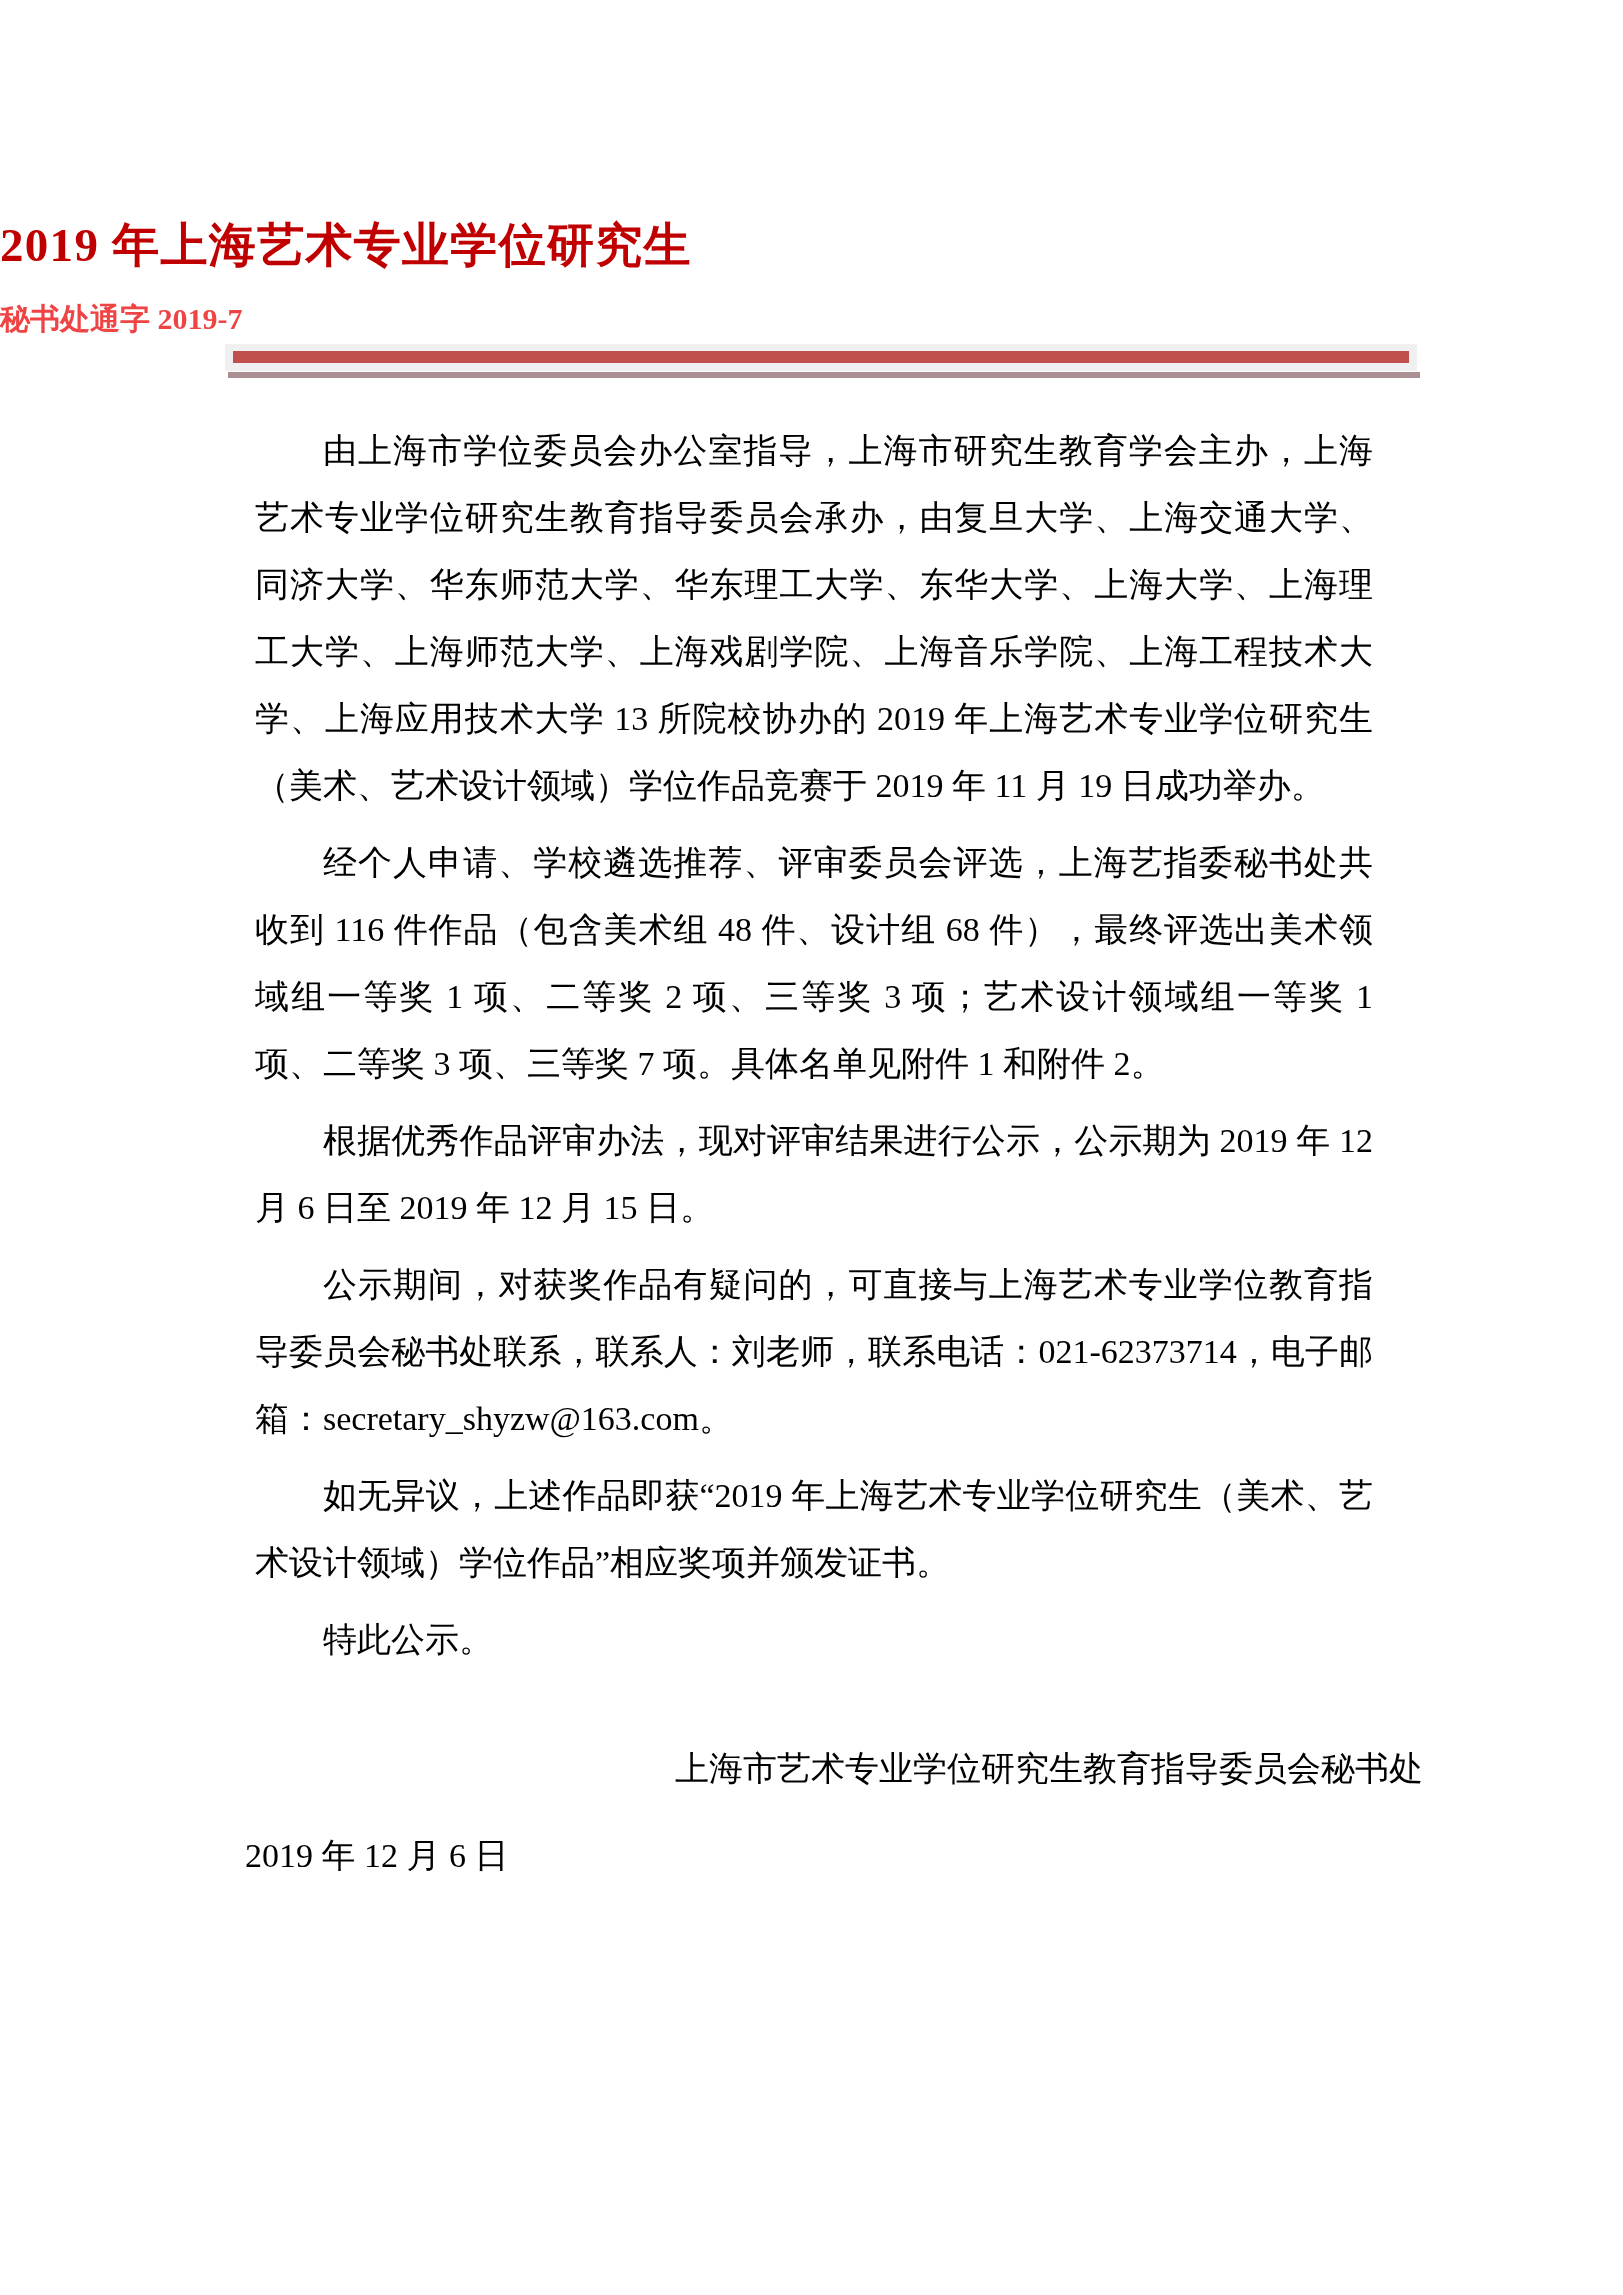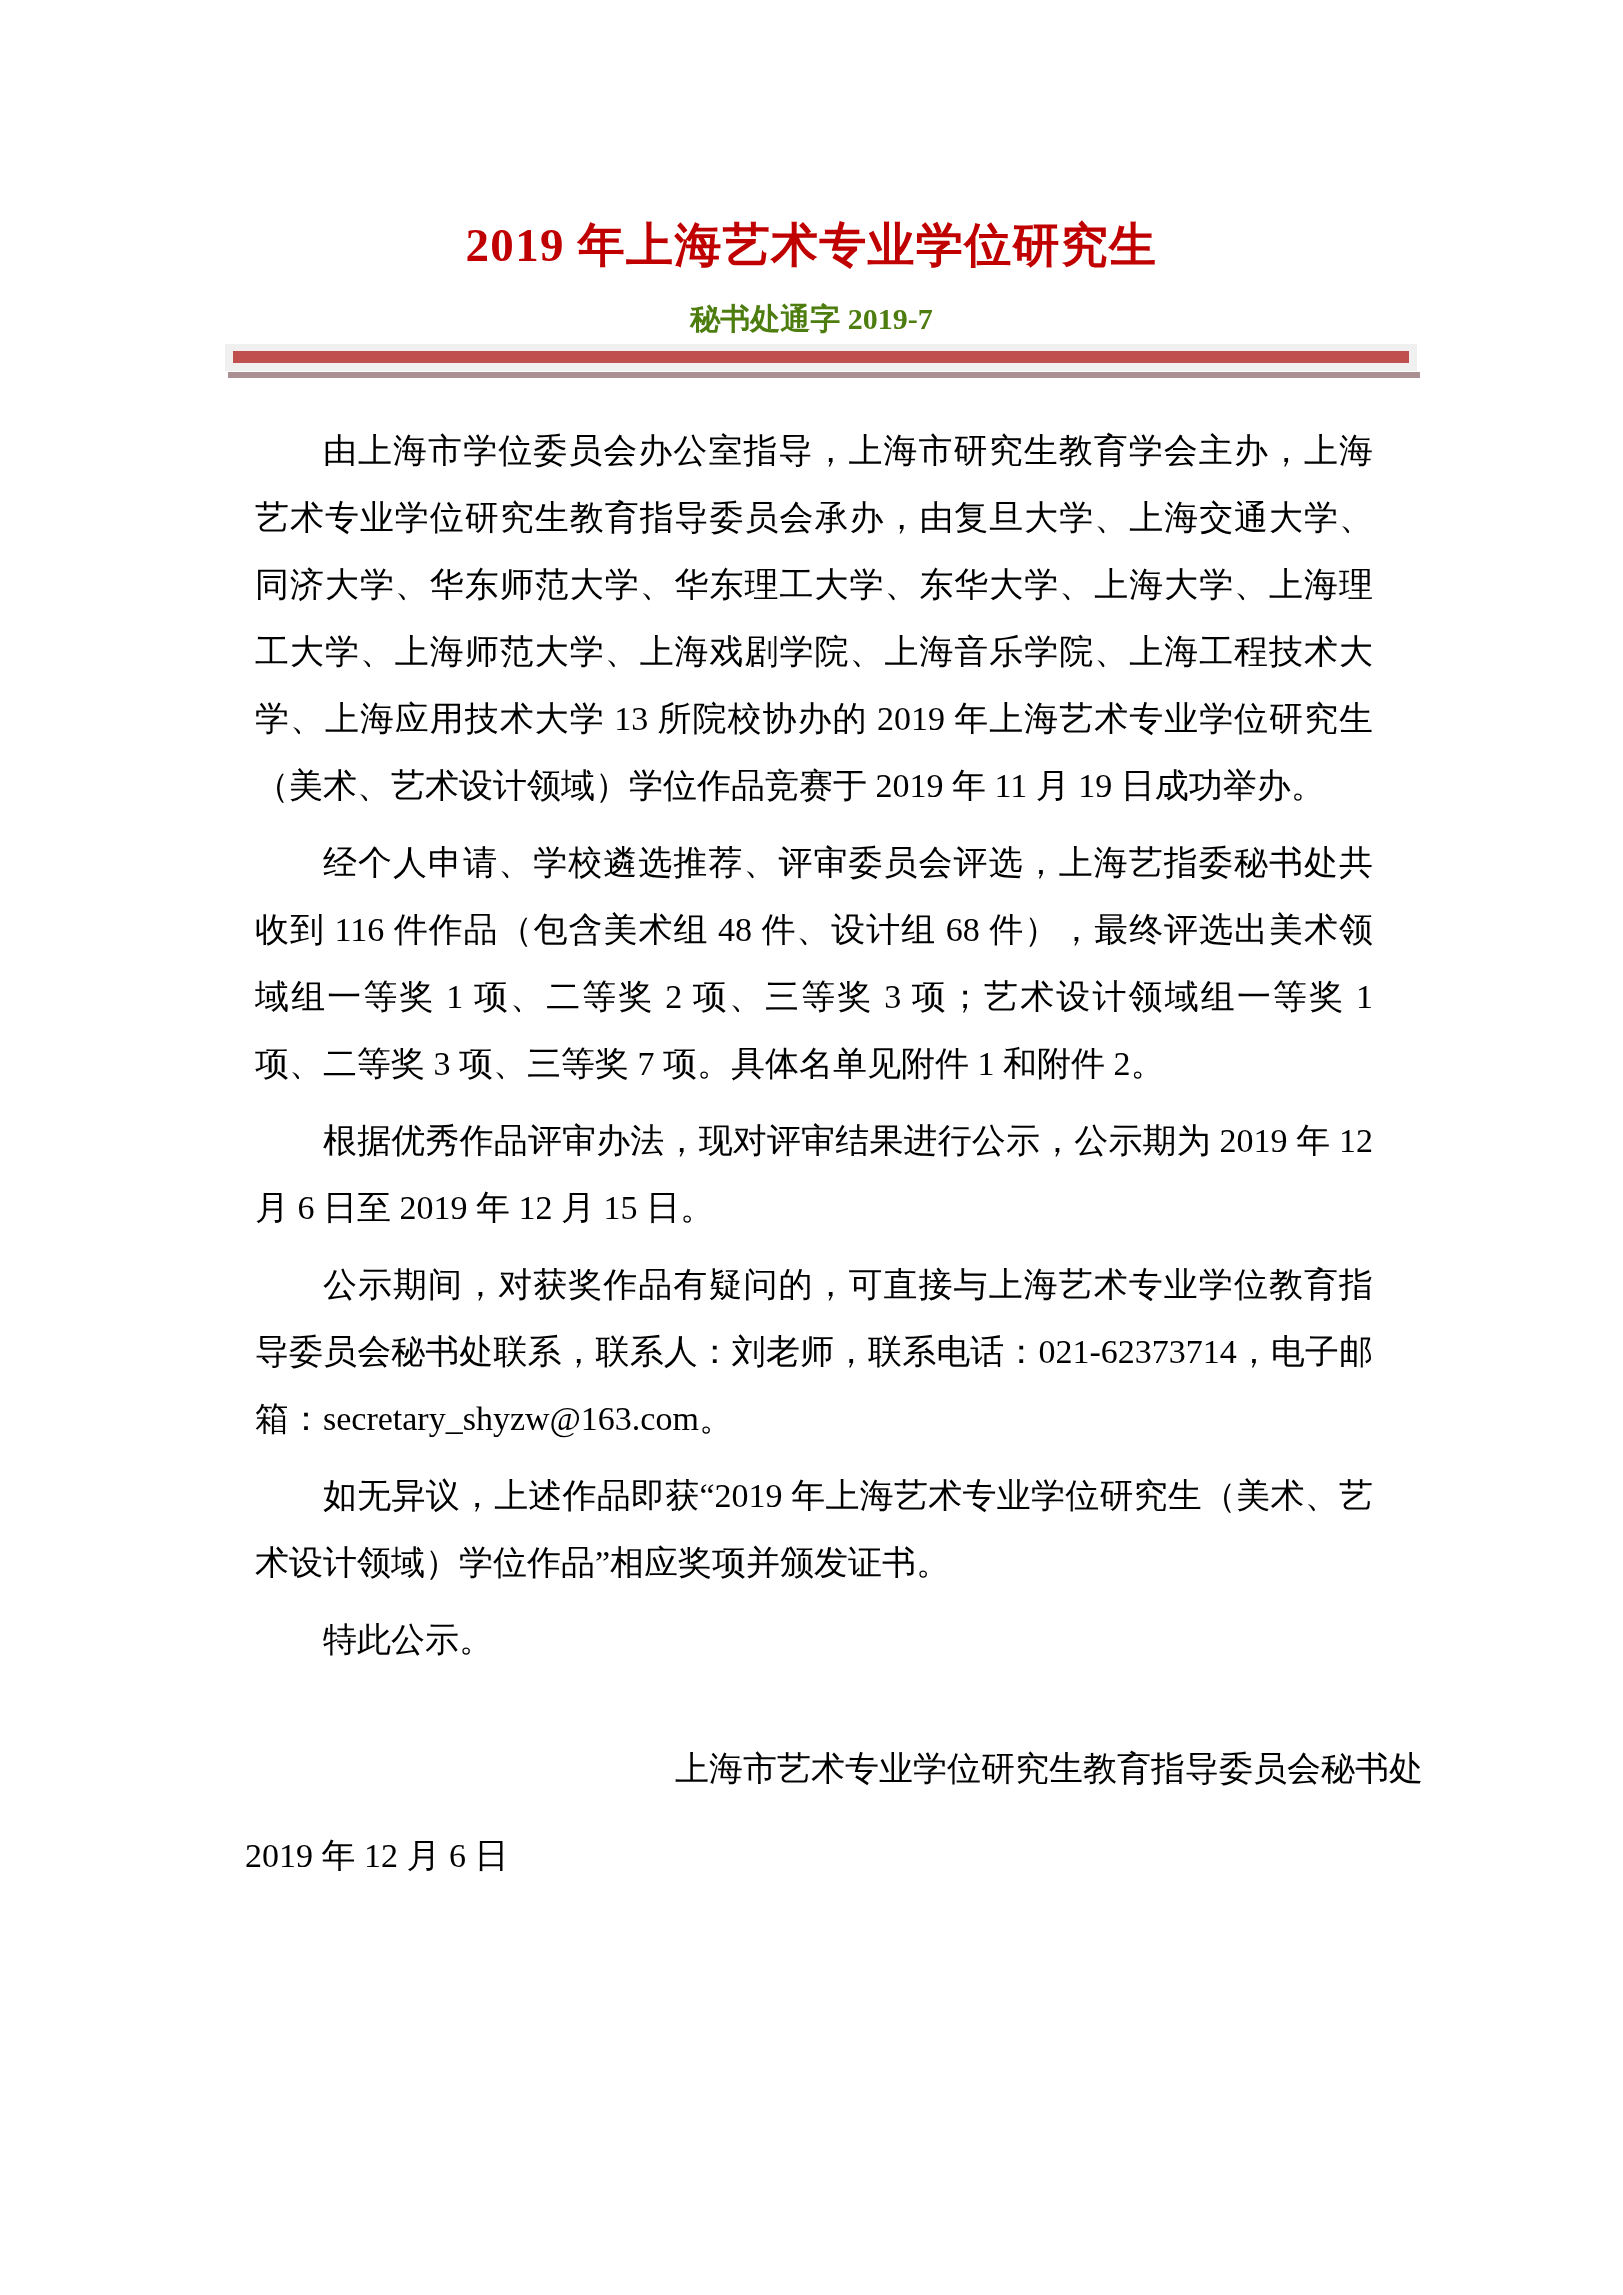--- a/index.html
+++ b/index.html
@@ -6,32 +6,32 @@
   .page {
     position: relative;
     width: 1623px;
     height: 2295px;
     margin: 0 auto;
     background: #ffffff;
     font-family: "Liberation Serif", "DejaVu Serif", serif;
     color: #000;
     overflow: hidden;
   }
-  .header { text-align: center; padding-top: 202px; }
+  .header { padding-top: 202px; }
   .title {
     font-size: 47px;
     font-weight: bold;
     color: #C00000;
     line-height: 86px;
     letter-spacing: 1.3px;
   }
   .doc-number {
     font-size: 30px;
     font-weight: bold;
-    color: #4d7c0f;
+    color: #ef4444;
     line-height: 39px;
     margin-top: 10.5px;
   }
   .divider {
     position: relative;
     height: 27px;
     margin: 6.5px 206px 0 225px;
     background: #F1F0F1;
   }
   .divider-bar {

